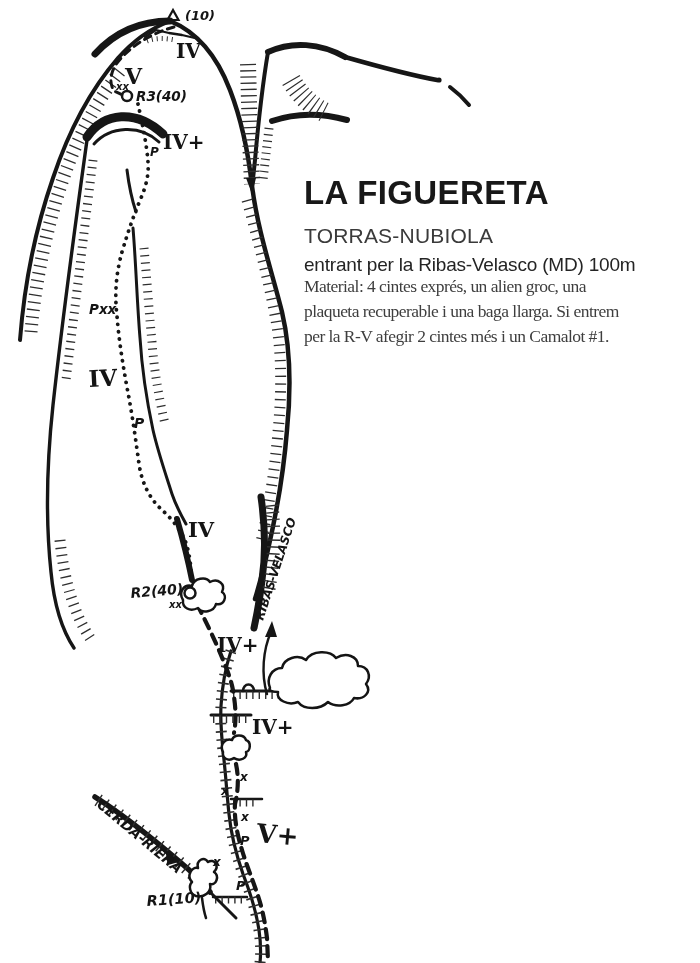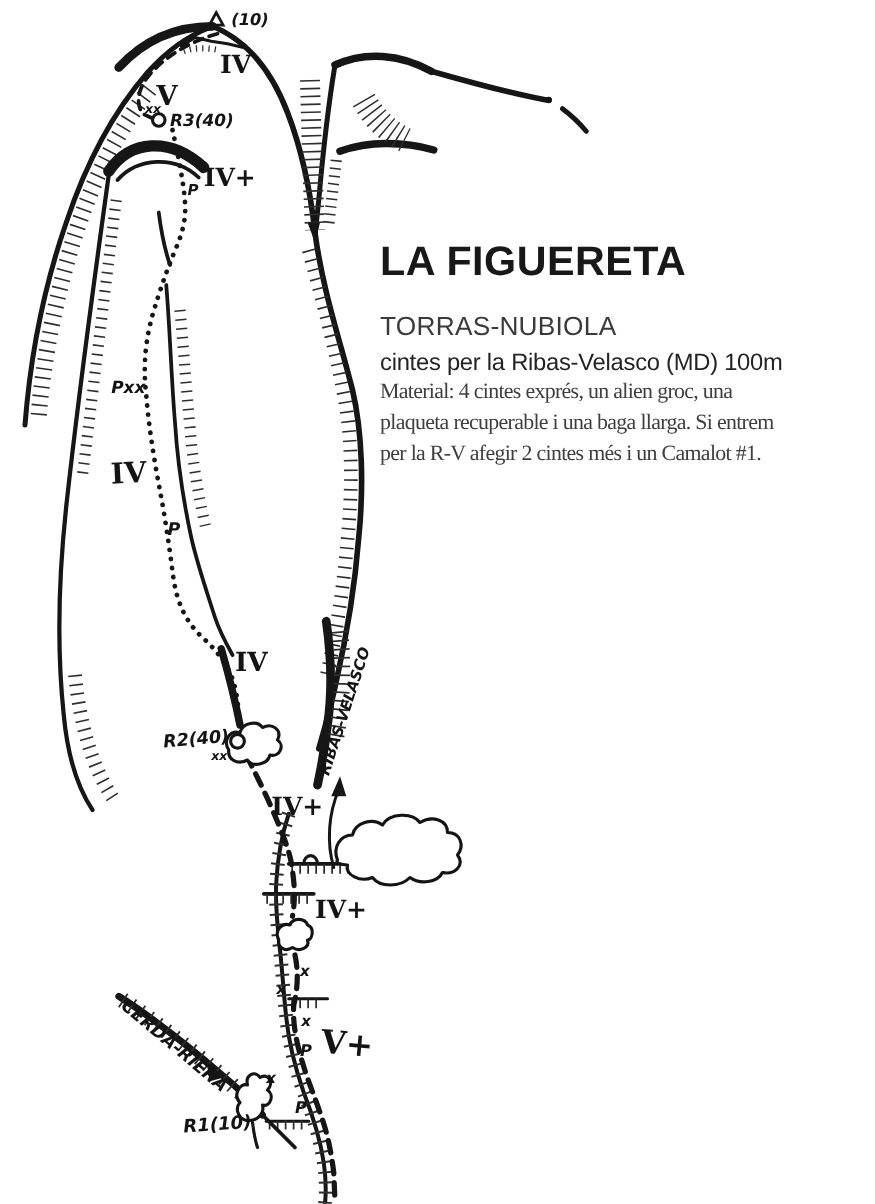--- a/index.html
+++ b/index.html
@@ -1,25 +1,25 @@
 <!DOCTYPE html>
 <html><head>
 <meta charset="utf-8">
 <style>
   html,body{margin:0;padding:0;background:#fff;}
   body{width:700px;height:963px;position:relative;overflow:hidden;
        font-family:"Liberation Sans", sans-serif;}
   .topo-svg{position:absolute;left:0;top:0;}
 
   
-  .textblock{position:absolute;left:304px;top:192px;width:396px;}
+  .textblock{position:absolute;left:304px;top:176px;width:396px;}
   .title{font:700 33px/1 "Liberation Sans", sans-serif;color:#181818;
          letter-spacing:.4px;margin:0;}
   .subtitle{font:400 21px/1 "Liberation Sans", sans-serif;color:#3a3a3a;
-         margin:26px 0 0;letter-spacing:.2px;}
+         margin:16px 0 0;letter-spacing:.2px;}
   .variant{font:400 19px/1 "Liberation Sans", sans-serif;color:#242424;
          margin:9px 0 0;letter-spacing:-.2px;}
   .para{font:400 17.5px/25px "Liberation Serif", serif;color:#3e3e3e;
         letter-spacing:-.55px;white-space:pre-line;margin:0 0 19px;}
   .para.first{margin-top:18px;}
 
   
   .ink{stroke:#161616;fill:none;stroke-linecap:round;stroke-linejoin:round;}
   .hatch{stroke:#2e2e2e;fill:none;stroke-linecap:butt;}
   text.grade{font-family:"DejaVu Serif", serif;font-weight:700;fill:#141414;}
@@ -153,18 +153,18 @@
     <text class="hand" x="236" y="890" font-size="13">P</text>
 
     <text class="hand" font-size="12" transform="translate(263,621) rotate(-72)">RIBAS-VELASCO</text>
     <text class="hand" font-size="14" transform="translate(96,806) rotate(40)">CERDÀ-RIERA</text>
   </g>
 </svg>
 
 <div class="textblock">
   <h1 class="title">LA FIGUERETA</h1>
   <div class="subtitle">TORRAS-NUBIOLA</div>
-  <div class="variant">cintes per la Ribas-Velasco (MD) 100m</div>
+  <div class="variant">entrant per la Ribas-Velasco (MD) 100m</div>
 
   <p class="para">Material: 4 cintes exprés, un alien groc, una
 plaqueta recuperable i una baga llarga. Si entrem
 per la R-V afegir 2 cintes més i un Camalot #1.</p>
 </div>
 
 </body></html>

